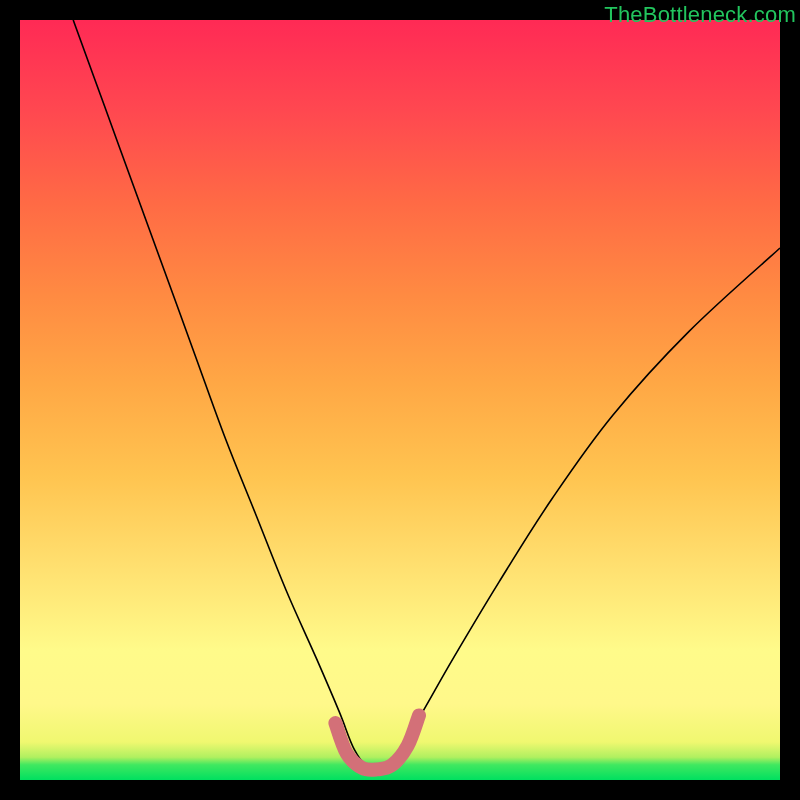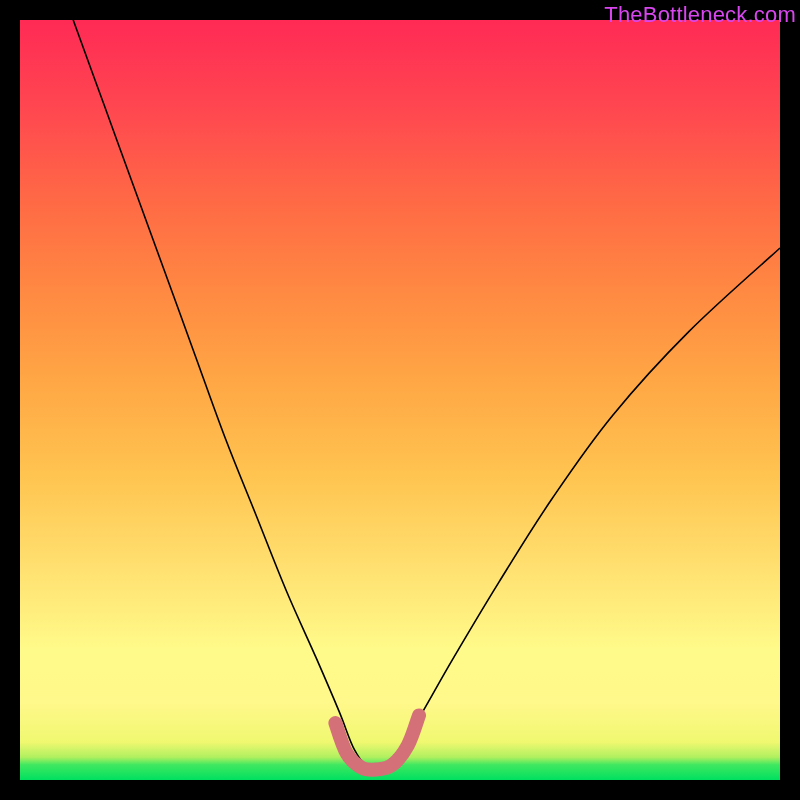--- a/index.html
+++ b/index.html
@@ -38,21 +38,21 @@
     left: 0;
     top: 0;
     width: 760px;
     height: 760px;
     pointer-events: none;
   }
   .watermark {
     position: absolute;
     top: 2px;
     right: 4px;
-    color: #d946ef;
+    color: #22c55e;
     font-size: 22px;
     font-weight: 500;
     letter-spacing: 0.2px;
     z-index: 5;
     text-align: right;
   }
 </style>
 </head>
 <body>
 

